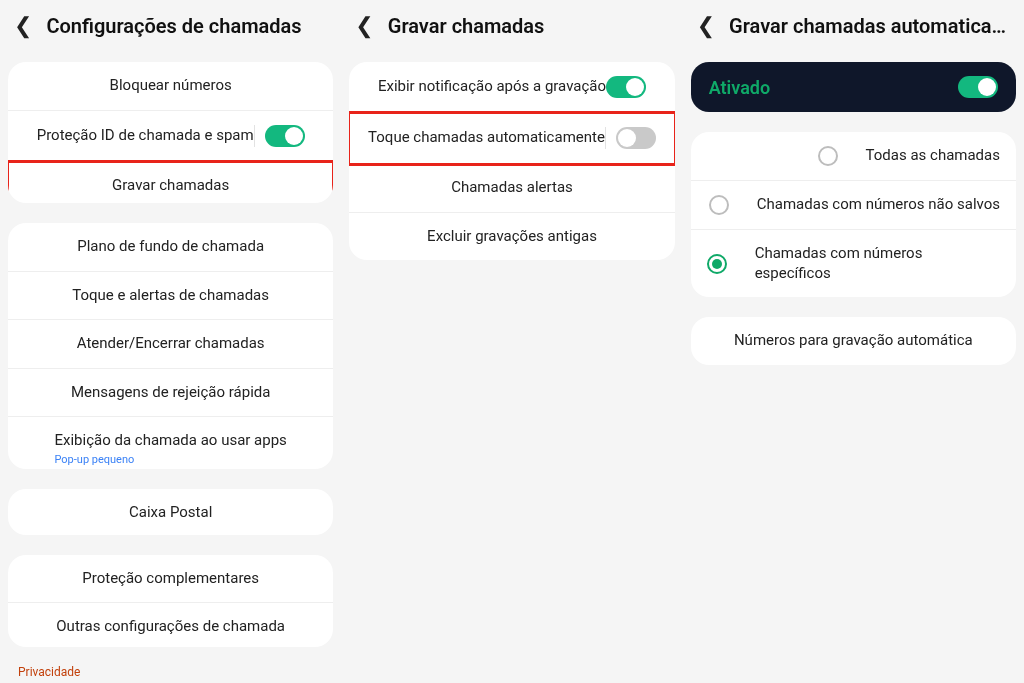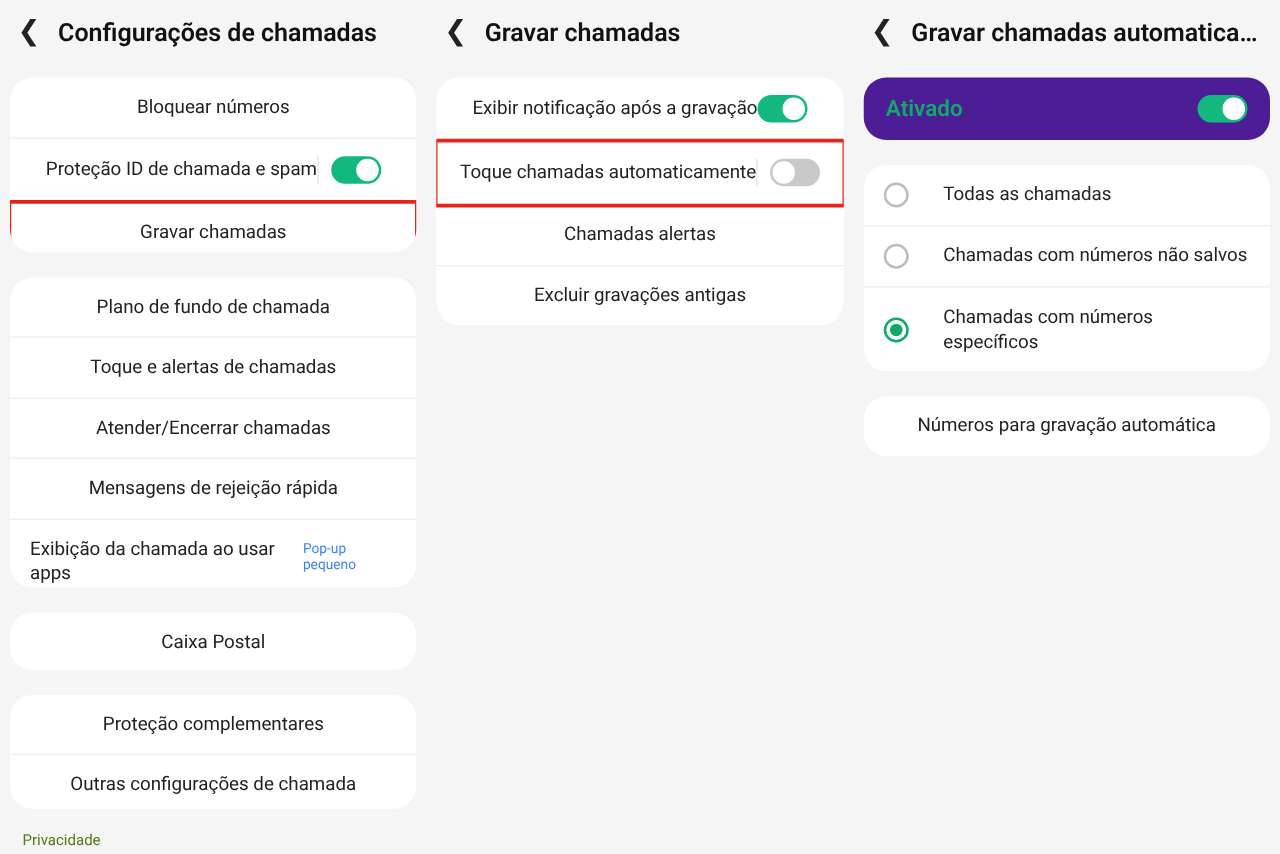--- a/index.html
+++ b/index.html
@@ -57,21 +57,21 @@
   .row-label {
     font-size: 15px;
     color: #222;
     line-height: 1.3;
   }
   .row-sub {
     font-size: 11px;
     color: #3b82f6;
     margin-top: 2px;
   }
-  .row-stack { display: flex; flex-direction: row; }
+  .row-stack { display: flex; flex-direction: column; }
   .toggle {
     width: 40px;
     height: 22px;
     border-radius: 11px;
     position: relative;
     flex-shrink: 0;
   }
   .toggle.on { background: #13b87f; }
   .toggle.off { background: #c9c9c9; }
   .toggle .knob {
@@ -89,35 +89,36 @@
     outline: 3px solid #e8231a;
     outline-offset: -1px;
   }
   
   .activate-row {
     display: flex;
     align-items: center;
     justify-content: space-between;
     padding: 14px 18px;
     margin: 6px 8px 14px 8px;
-    background: #4c1d95;
+    background: #0f172a;
     border-radius: 18px;
   }
   .activate-label {
     font-size: 18px;
     font-weight: 600;
     color: #0fa968;
   }
   .radio-row {
     display: flex;
     align-items: center;
     gap: 28px;
     padding: 14px 16px;
     border-bottom: 1px solid #eeeeee;
     cursor: pointer;
+    justify-content: flex-end;
   }
   .radio-row:last-child { border-bottom: none; }
   .radio {
     width: 20px;
     height: 20px;
     border-radius: 50%;
     border: 2px solid #bdbdbd;
     position: relative;
     flex-shrink: 0;
   }
@@ -137,21 +138,21 @@
     align-items: center;
   }
   .vdiv {
     width: 1px;
     height: 22px;
     background: #e2e2e2;
     margin-right: 10px;
   }
   .footer-text {
     font-size: 12px;
-    color: #4d7c0f;
+    color: #c2410c;
     padding: 4px 18px;
   }
 </style>
 </head>
 <body>
 
 <div class="panel">
   <div class="header">
     <span class="back-icon">❮</span>
     <span class="title">Configurações de chamadas</span>

